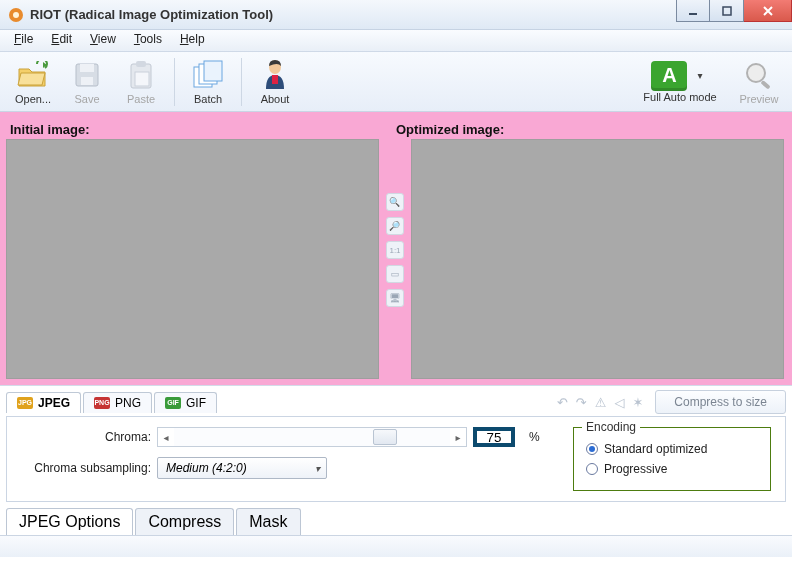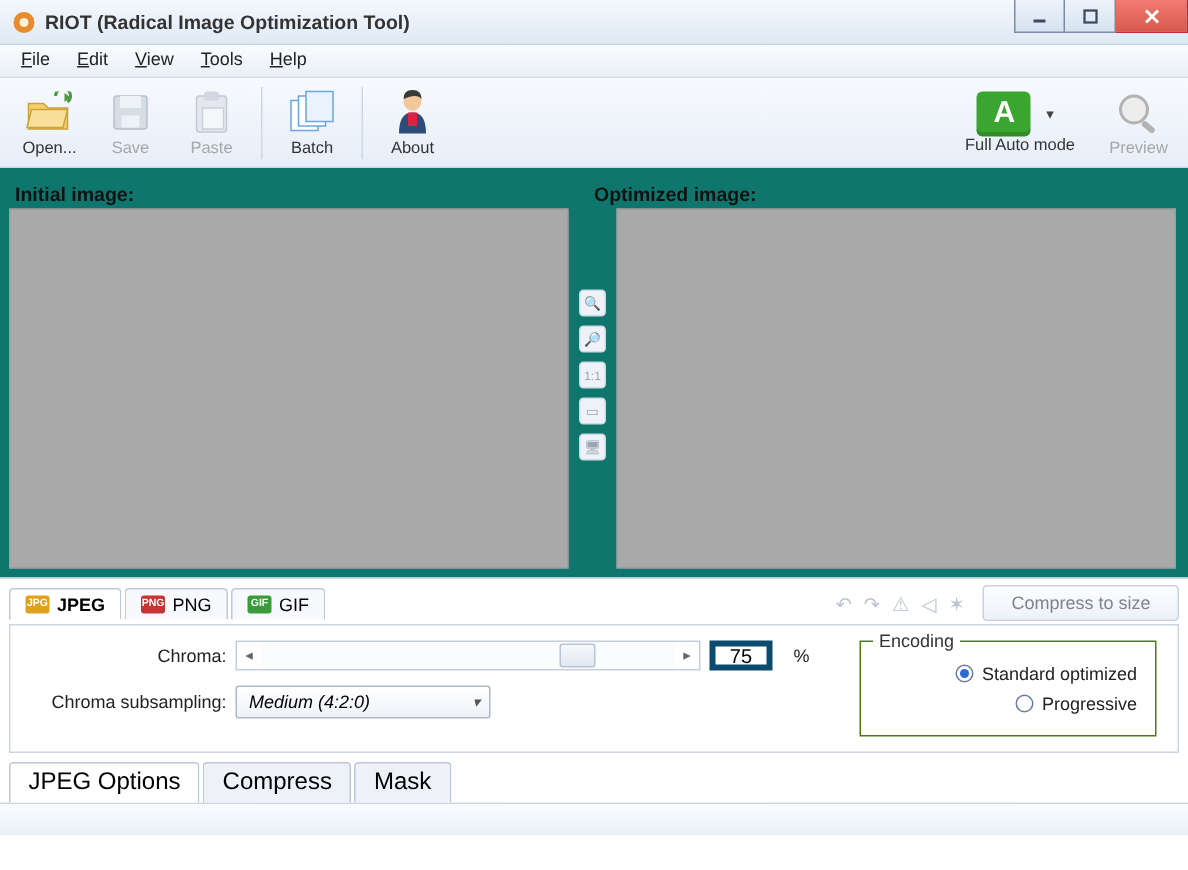--- a/index.html
+++ b/index.html
@@ -26,21 +26,21 @@
 .tool-btn.disabled { color: #a6a6a6; }
 .tool-btn .icon-area { width: 34px; height: 32px; display: flex; align-items: center; justify-content: center; margin-bottom: 2px; }
 .tool-sep { width: 1px; height: 48px; background: #cdd7e4; margin: 0 4px; }
 .spacer { flex: 1; }
 .auto-mode { display:flex; align-items:center; gap:4px; }
 .big-A { width:36px; height:30px; background:#3aa52f; border-radius:4px; display:flex; align-items:center; justify-content:center; color:#fff; font-weight:bold; font-size:20px; box-shadow: inset 0 -3px 0 rgba(0,0,0,.15);}
 .dropdown-arrow { font-size:10px; color:#444; padding:0 6px;}
 .preview-area .icon-area { filter: grayscale(1); }
 
 
-.workspace { background: #0f766e; padding: 6px; }
+.workspace { background: #f9a8d4; padding: 6px; }
 .labels { display: flex; gap: 8px; }
 .panel-label { font-weight: bold; font-size: 13px; color: #111; padding: 4px 4px 2px; }
 .panel-label.left { width: 378px; }
 .panels { display: flex; gap: 4px; position: relative; }
 .panel { width: 373px; height: 240px; background: #a9a9a9; border: 1px solid #9e9e9e; }
 .mid-controls { width: 24px; display: flex; flex-direction: column; align-items: center; justify-content: flex-start; gap: 6px; padding-top: 54px; }
 .mid-controls .mbtn { width: 18px; height: 18px; border: 1px solid #d1d8e2; background: #eef2f8; border-radius: 3px; display:flex; align-items:center; justify-content:center; font-size:9px; color:#9aa6b5; }
 
 
 .format-row { display: flex; align-items: center; padding: 4px 6px 2px; border-top: 1px solid #d3dce9; }
@@ -60,21 +60,21 @@
 .slider-wrap { display:flex; align-items:center; border:1px solid #c5cfdb; height:20px; background:#fff; }
 .slider-arrow { width:16px; text-align:center; color:#666; font-size:10px; cursor:default;}
 .slider-track { flex:1; height:18px; position:relative; background:#fbfcfe; }
 .slider-thumb { position:absolute; top:1px; height:16px; width:24px; background:linear-gradient(#f6f8fb,#e2e8f1); border:1px solid #b9c4d2; border-radius:2px; }
 .val-input { border:4px solid #0c4a6e; height:20px; text-align:center; width:42px; }
 .pct { color:#222; }
 .combo { border:1px solid #aeb8c6; height:22px; background:linear-gradient(#fff,#eef2f8); padding:0 20px 0 8px; display:flex; align-items:center; position:relative; border-radius:2px;font-style:italic; }
 .combo::after { content:"▾"; position:absolute; right:6px; color:#555; font-size:10px;}
 .encoding { border:1px solid #4d7c0f; padding:8px 12px 8px 12px; position:relative; border-radius:0; margin-left:auto; width:200px;}
 .encoding .legend { position:absolute; top:-8px; left:8px; background:#fff; padding:0 4px; color:#333; }
-.radio-row { display:flex; align-items:center; gap:6px; margin:6px 0; color:#222;justify-content:flex-end; }
+.radio-row { display:flex; align-items:center; gap:6px; margin:6px 0; color:#222; }
 .radio-dot { width:12px; height:12px; border:1px solid #6a7aa0; border-radius:50%; display:flex; align-items:center; justify-content:center; background:#fff;}
 .radio-dot.sel::after { content:""; width:6px; height:6px; border-radius:50%; background:#2b6cd4;}
 
 
 .bottom-tabs { display:flex; margin: 6px 6px 0; }
 .btab { border:1px solid #bcc6d4; border-bottom:none; padding:4px 12px; background:#eef2f8; border-radius:3px 3px 0 0; font-size:16px;}
 .btab.active { background:#fff; }
 .btab + .btab { margin-left: 2px; }
 .status-bar { height:22px; border-top:1px solid #cbd5e3; background:linear-gradient(#f9fbfe,#eaf0f8); margin-top:0;}
 </style>

